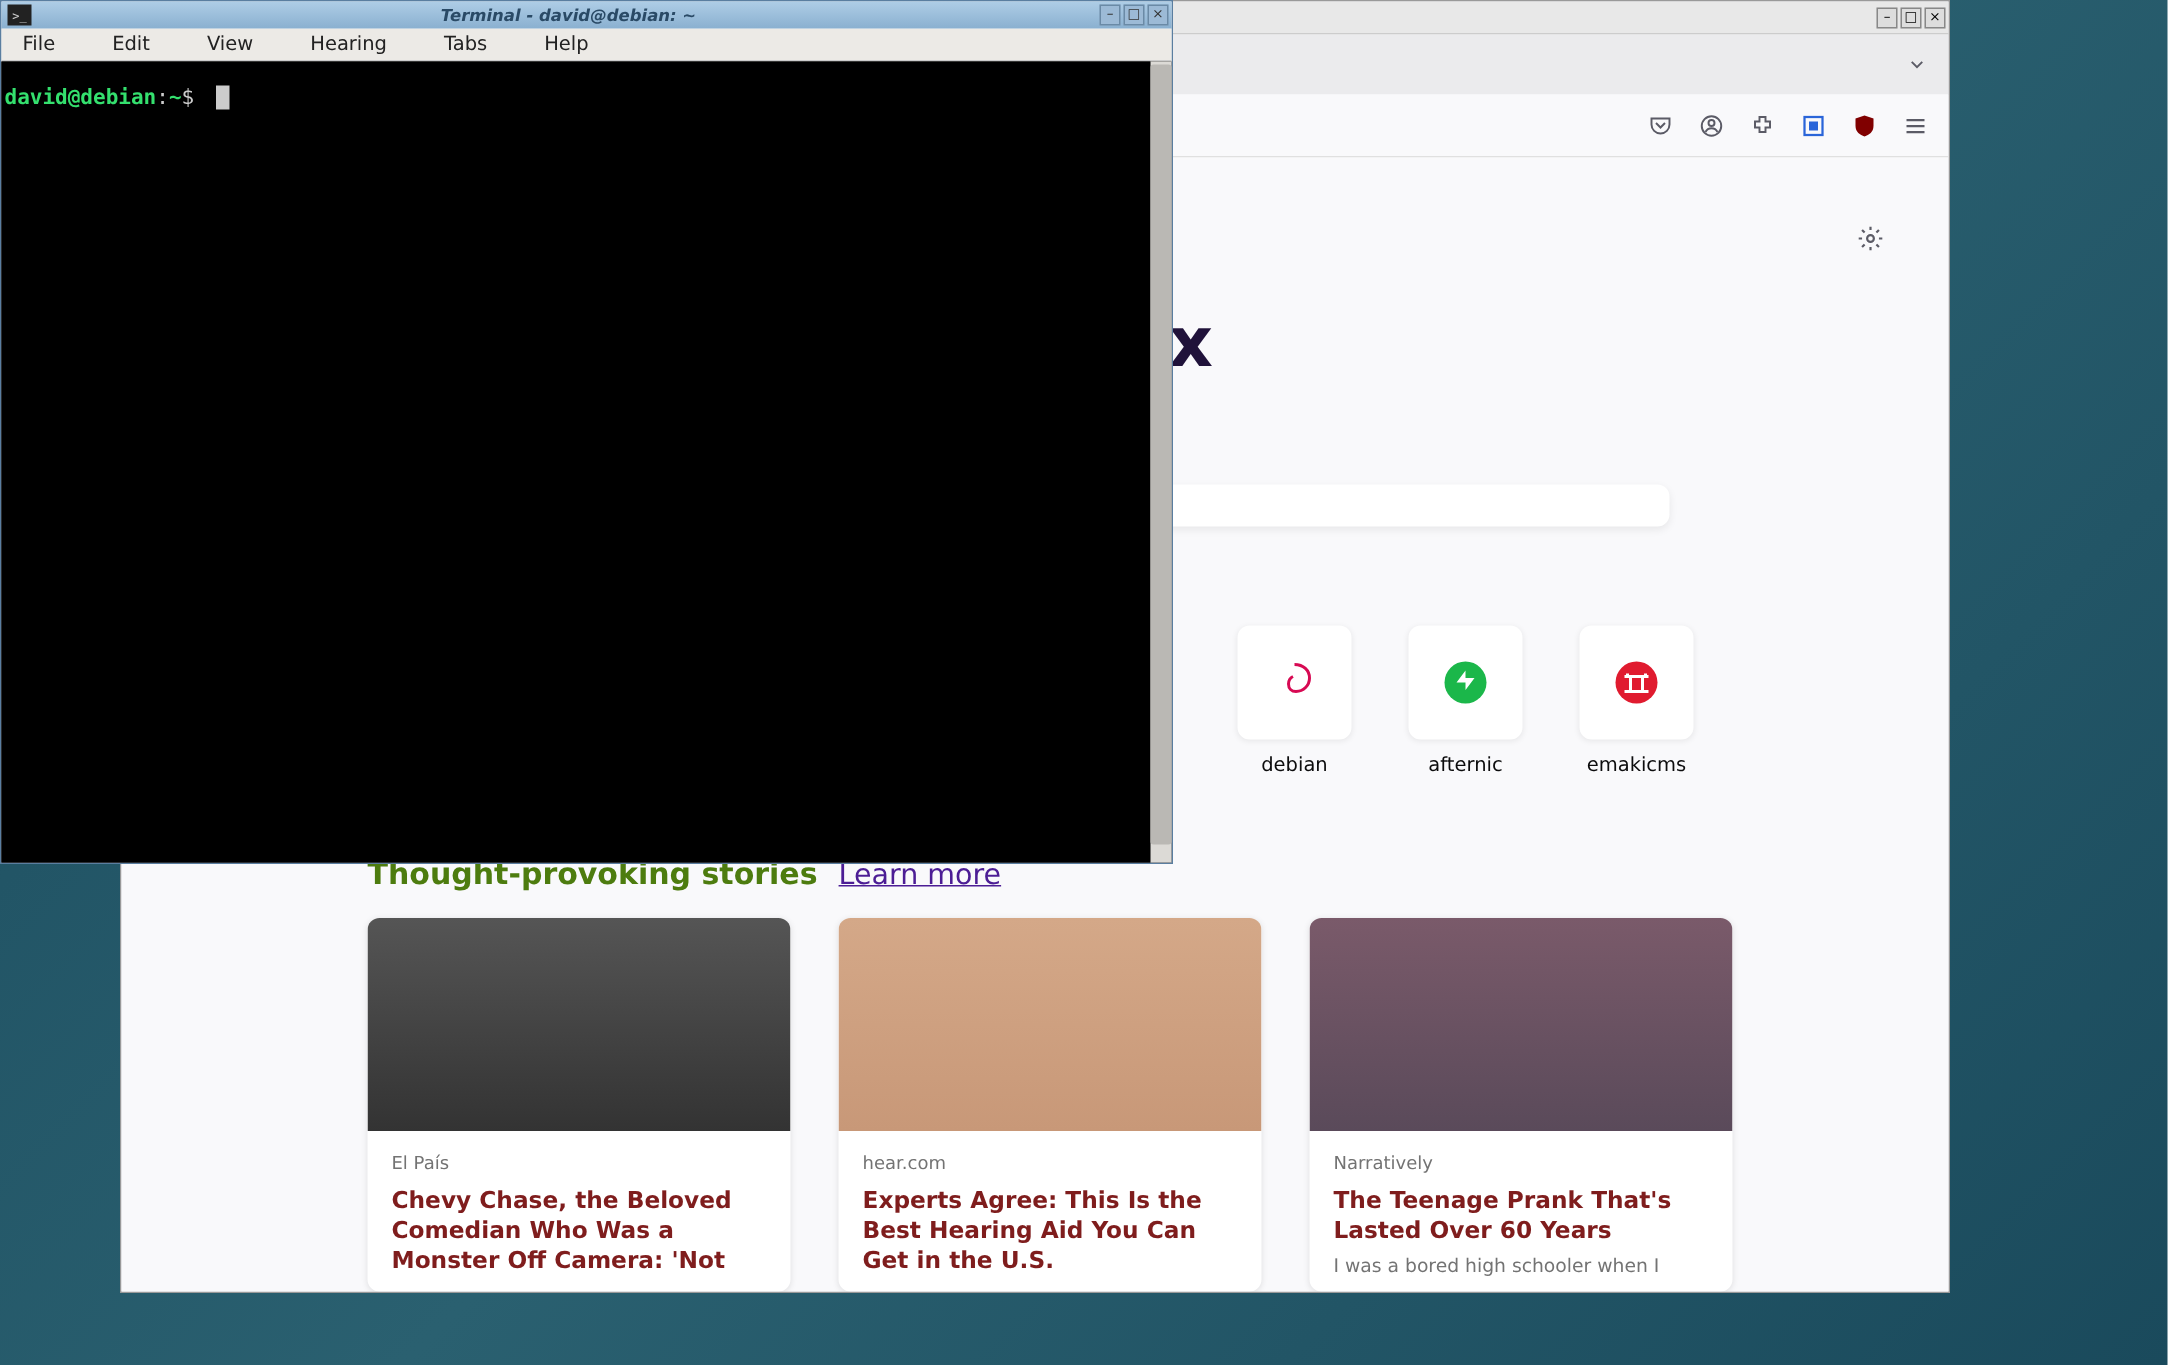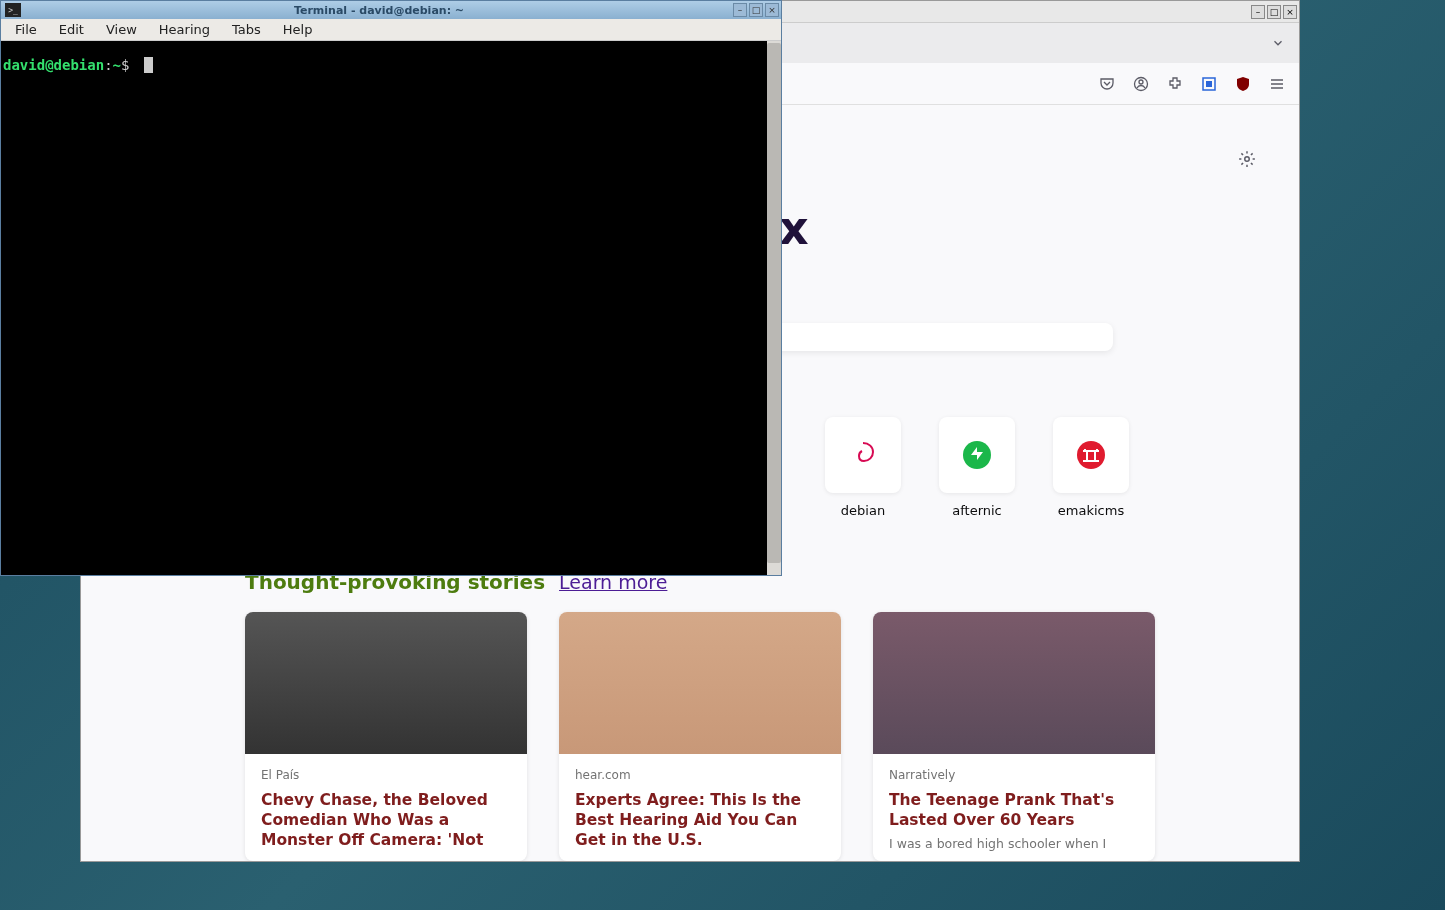--- a/index.html
+++ b/index.html
@@ -71,31 +71,31 @@
 .story-sub { font-size: 12.5px; color: #737373; margin-top: 6px; }
 
 
 .terminal-window {
   position: absolute; left: 0; top: 0; width: 782px; height: 576px;
   background: #fff; border: 1px solid #5a7ea0;
   display: flex; flex-direction: column;
 }
 .term-titlebar {
   height: 18px; background: linear-gradient(#aecde6,#8ab0d0);
-  display: flex; align-items: center; position: relative; color: #333;
+  display: flex; align-items: center; position: relative; color: #333; font-style: italic;
 }
 .term-icon-box { width: 16px; height: 14px; background: #222; margin: 0 4px; display:flex; align-items:center; justify-content:center; }
 .term-icon-box::before { content: ">_"; color: #ccc; font-size: 8px; font-family: monospace; }
 .term-title { flex: 1; text-align: center; font-size: 11px; font-weight: 700; color: #2a4a66; }
 .term-win-controls { display: flex; gap: 2px; margin-right: 2px; }
 .term-win-btn { width: 14px; height: 14px; background: #9cbad6; border: 1px solid #6a8aa6; font-size: 9px; display:flex; align-items:center; justify-content:center; cursor:pointer; }
 
 .term-menubar {
   height: 22px; background: #eceae6; border-bottom: 1px solid #ccc;
-  display: flex; align-items: center; padding: 0 4px; gap: 2px; font-size: 13px; color: #222;
+  display: flex; align-items: center; padding: 0 4px; gap: 18px; font-size: 13px; color: #222;
 }
 .menu-item { padding: 2px 10px; cursor: pointer; }
 
 .term-body-wrap { flex: 1; display: flex; background: #000; }
 .term-body {
   flex: 1; background: #000; color: #ccc; font-family: "DejaVu Sans Mono", monospace;
   font-size: 14px; padding: 16px 2px; white-space: pre;
 }
 .prompt-user { color: #34e06e; font-weight: bold; }
 .prompt-sep { color: #ccc; }

